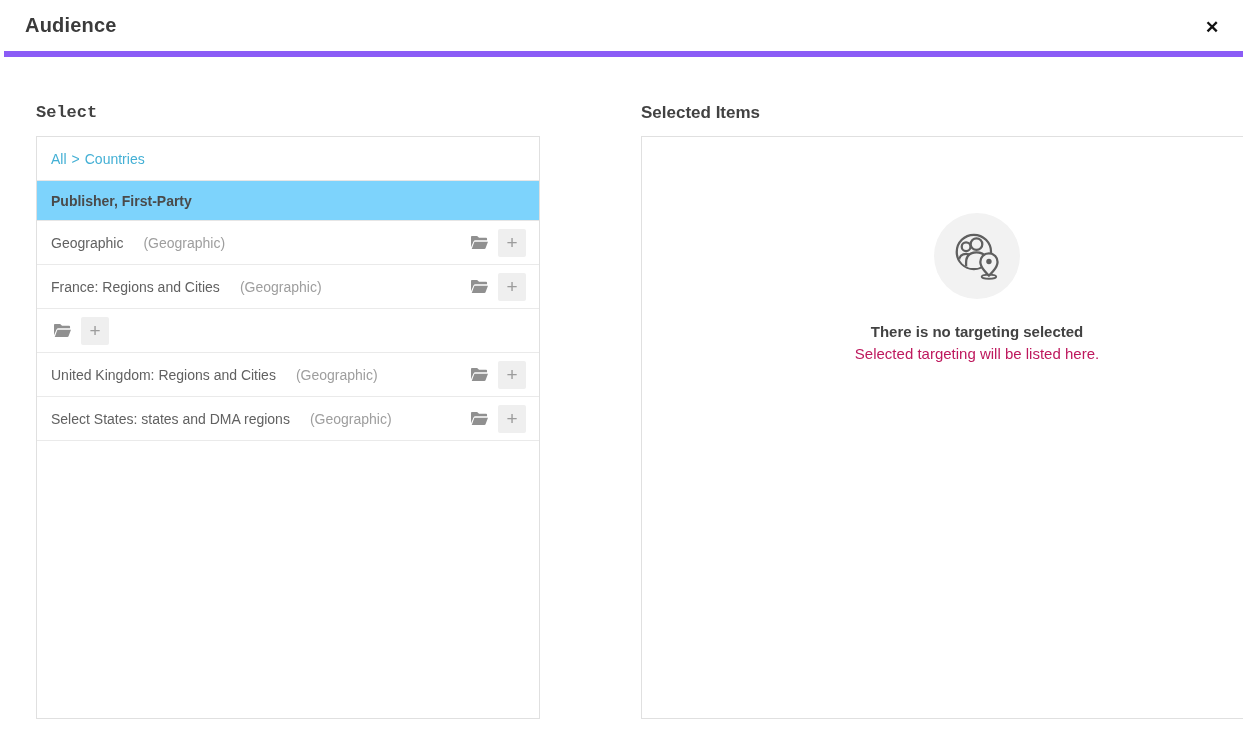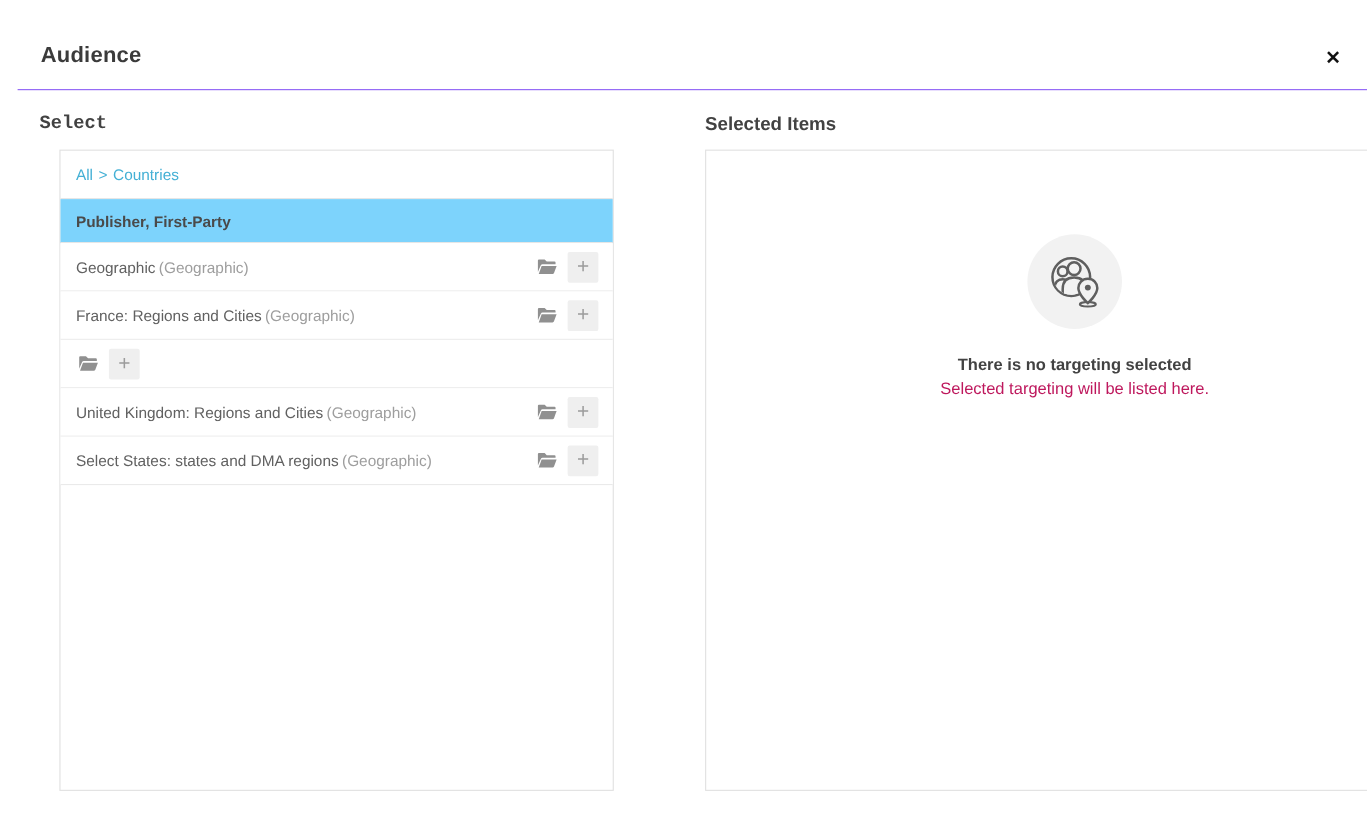--- a/index.html
+++ b/index.html
@@ -6,24 +6,23 @@
   html, body {
     width: 1243px; height: 755px;
     background: #ffffff;
     font-family: "Liberation Sans", "DejaVu Sans", sans-serif;
     overflow: hidden;
     position: relative;
   }
 
   
   .dialog-header {
-    position: absolute; top: 0; left: 16px; right: 0; height: 57px;
+    position: absolute; top: 0; left: 4px; right: 0; height: 57px;
     background: #fff;
-    border-bottom: 1px solid #8b5cf6;
-    margin-top: 25px;
+    border-bottom: 6px solid #8b5cf6;
   }
   .dialog-title {
     position: absolute; left: 21px; top: 14px;
     font-size: 20px; font-weight: bold; color: #3b3b3b;
     letter-spacing: .2px;
   }
   .close-button {
     position: absolute; right: 18px; top: 14px;
     width: 26px; height: 26px;
     background: none; border: none; cursor: pointer;
@@ -41,21 +40,21 @@
   }
   .heading-select   { left: 36px; font-family: Liberation Mono, monospace; }
   .heading-selected { left: 641px; }
 
   
   .panel {
     position: absolute; top: 136px; height: 583px;
     background: #fff;
     border: 1px solid #e0e0e0;
   }
-  .panel-select   { left: 54px;  width: 504px; }
+  .panel-select   { left: 36px;  width: 504px; }
   .panel-selected { left: 641px; width: 672px; }
 
   
   .breadcrumb-row {
     height: 44px;
     display: flex; align-items: center;
     padding-left: 14px;
     border-bottom: 1px solid #e6e6e6;
     font-size: 14px;
   }
@@ -75,21 +74,21 @@
 
   .list-row {
     height: 44px;
     display: flex; align-items: center;
     padding: 0 13px 0 14px;
     border-bottom: 1px solid #eaeaea;
     background: #fff;
     font-size: 14px;
   }
   .item-label { flex: 1; color: #616161; white-space: nowrap; overflow: hidden; }
-  .item-category { color: #9e9e9e; margin-left: 3px; }
+  .item-category { color: #9e9e9e; margin-left: 20px; }
 
   .folder-button {
     background: none; border: none; cursor: pointer;
     width: 22px; height: 20px;
     display: flex; align-items: center; justify-content: center;
     margin-right: 8px; padding: 0;
   }
   .folder-button svg { display: block; }
 
   .add-button {

